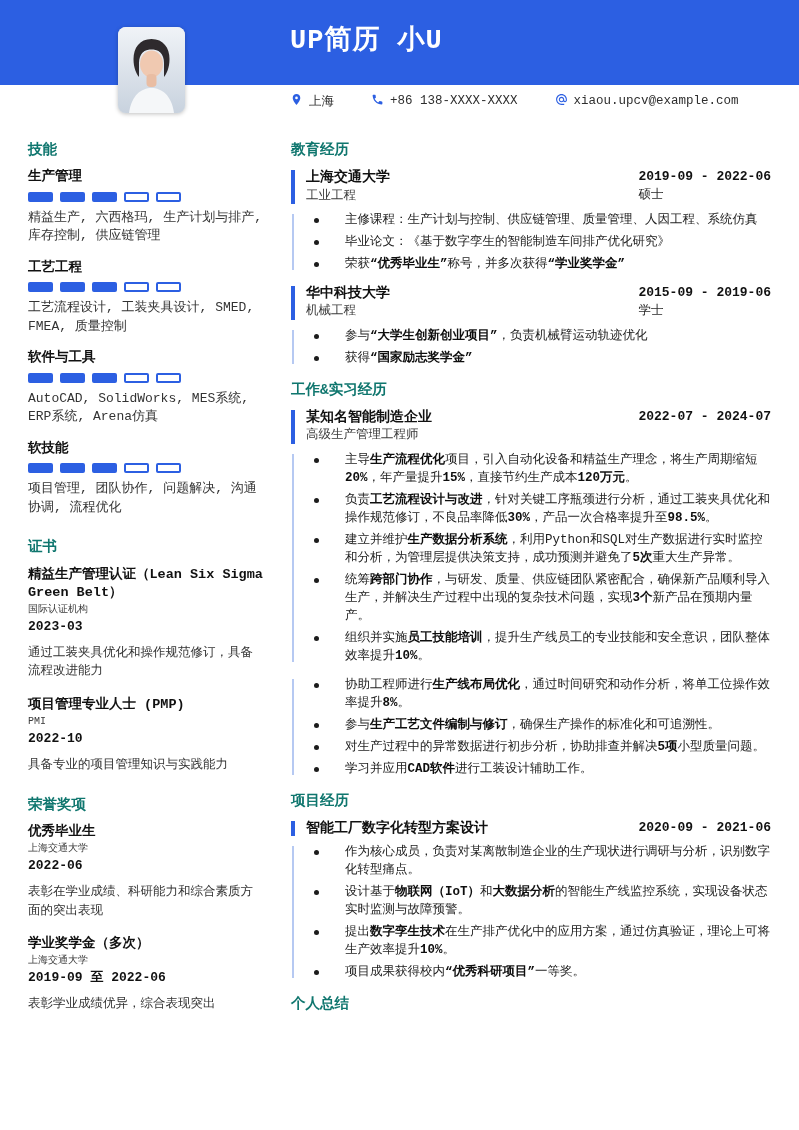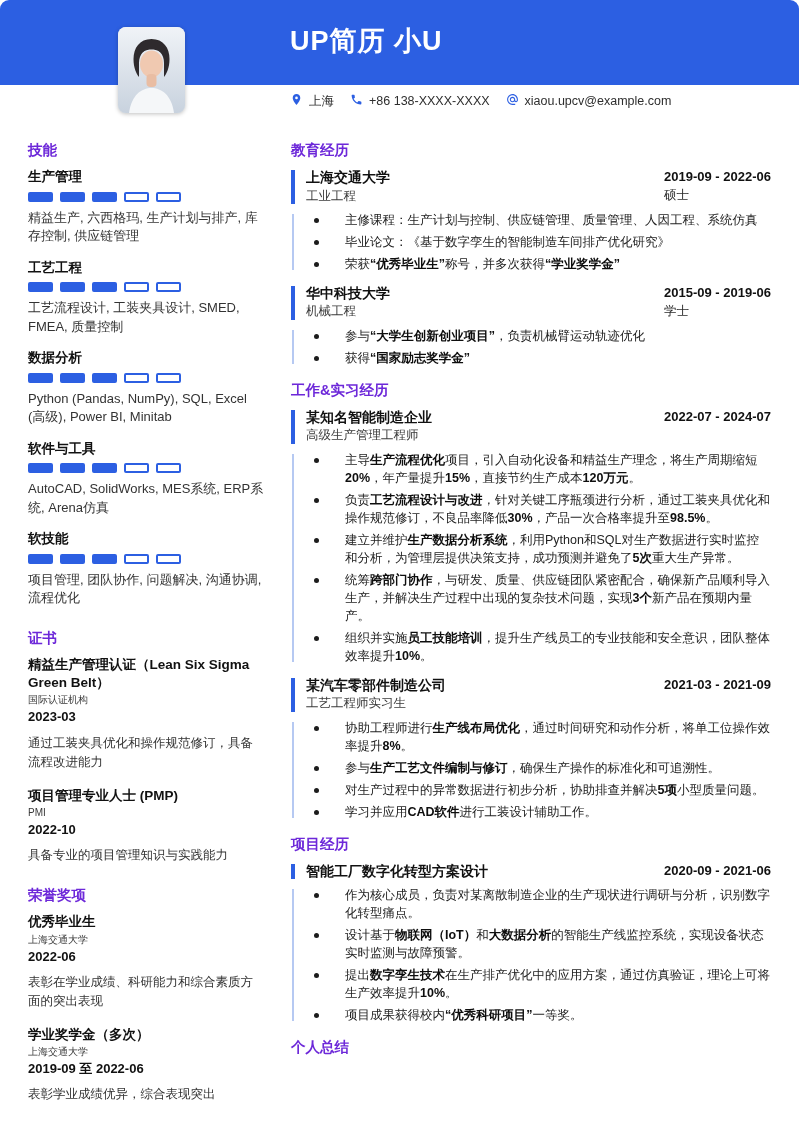--- a/index.html
+++ b/index.html
@@ -3,35 +3,35 @@
 <meta charset="utf-8">
 <style>
   :root{
     --accent:#2c5fe2;
     --rail:#b6c9f2;
   }
   *{box-sizing:border-box}
   html,body{margin:0;padding:0;background:#ffffff}
   .page{
     position:relative;width:799px;height:1130px;overflow:hidden;background:#fff;
-    font-family:Liberation Sans, sans-serif;color:#1c1c1c;border-radius:9px;
+    font-family:Liberation Mono, monospace;color:#1c1c1c;
   }
   
   .header{height:85px;background:var(--accent)}
   .title{position:absolute;left:290px;top:25px;margin:0;font-size:27px;line-height:1.25;color:#fff;font-weight:700;letter-spacing:1px}
   .photo{position:absolute;left:118px;top:27px;width:67px;height:86px;border-radius:8px;overflow:hidden;box-shadow:0 1px 4px rgba(0,0,0,.25);background:#dfe6ee}
   .photo svg{display:block}
-  .contact-row{display:flex;align-items:center;gap:16px;margin:7px 0 0 290px;height:18px;font-size:12.5px;color:#2e2e2e}
+  .contact-row{display:flex;align-items:center;gap:37px;margin:7px 0 0 290px;height:18px;font-size:12.5px;color:#2e2e2e}
   .contact-item{display:flex;align-items:center;gap:6px;white-space:nowrap}
   .contact-item svg{width:13px;height:13px;fill:var(--accent);flex:0 0 auto}
   
   .columns{display:flex;padding:0 28px;margin-top:32px}
   .sidebar{flex:0 0 236px;width:236px;margin-right:27px}
   .main{flex:1;min-width:0}
-  .sec-title{font-size:14.5px;font-weight:700;color:#6d28d9;margin:0 0 9px;line-height:1.2}
+  .sec-title{font-size:14.5px;font-weight:700;color:#0f766e;margin:0 0 9px;line-height:1.2}
   .side-gap{margin-top:22px}
   
   .skill{margin-bottom:13px}
   .skill-name{font-size:13.5px;font-weight:700;color:#111;margin:0 0 6px;line-height:1.3}
   .bars{display:flex;gap:7px;margin:0 0 7px}
   .bar{width:25px;height:10px;border-radius:2px;border:2px solid var(--accent);background:#fff}
   .bar.filled{background:var(--accent)}
   .skill-desc{font-size:13px;line-height:1.42;color:#333;margin:0}
   
   .card{margin-bottom:15px}
@@ -124,31 +124,20 @@
             <div class="bars">
               <span class="bar filled"></span>
               <span class="bar filled"></span>
               <span class="bar filled"></span>
               <span class="bar"></span>
               <span class="bar"></span>
             </div>
             <p class="skill-desc">工艺流程设计, 工装夹具设计, SMED, FMEA, 质量控制</p>
           </div>
           <div class="skill">
-            <h3 class="skill-name">数据分析</h3>
-            <div class="bars">
-              <span class="bar filled"></span>
-              <span class="bar filled"></span>
-              <span class="bar filled"></span>
-              <span class="bar"></span>
-              <span class="bar"></span>
-            </div>
-            <p class="skill-desc">Python (Pandas, NumPy), SQL, Excel (高级), Power BI, Minitab</p>
-          </div>
-          <div class="skill">
             <h3 class="skill-name">软件与工具</h3>
             <div class="bars">
               <span class="bar filled"></span>
               <span class="bar filled"></span>
               <span class="bar filled"></span>
               <span class="bar"></span>
               <span class="bar"></span>
             </div>
             <p class="skill-desc">AutoCAD, SolidWorks, MES系统, ERP系统, Arena仿真</p>
           </div>
@@ -279,29 +268,20 @@
                 <span class="dot"></span>
                 <p class="btxt"><span>统筹</span><b>跨部门协作</b><span>，与研发、质量、供应链团队紧密配合，确保新产品顺利导入生产，并解决生产过程中出现的复杂技术问题，实现</span><b>3个</b><span>新产品在预期内量产。</span></p>
               </li>
               <li>
                 <span class="dot"></span>
                 <p class="btxt"><span>组织并实施</span><b>员工技能培训</b><span>，提升生产线员工的专业技能和安全意识，团队整体效率提升</span><b>10%</b><span>。</span></p>
               </li>
             </ul>
           </div>
           <div class="entry">
-            <div class="entry-head">
-              <div class="eh-left">
-                <div class="e-name">某汽车零部件制造公司</div>
-                <div class="e-sub">工艺工程师实习生</div>
-              </div>
-              <div class="eh-right">
-                <div class="e-date">2021-03 - 2021-09</div>
-              </div>
-            </div>
             <ul class="entry-body">
               <li>
                 <span class="dot"></span>
                 <p class="btxt"><span>协助工程师进行</span><b>生产线布局优化</b><span>，通过时间研究和动作分析，将单工位操作效率提升</span><b>8%</b><span>。</span></p>
               </li>
               <li>
                 <span class="dot"></span>
                 <p class="btxt"><span>参与</span><b>生产工艺文件编制与修订</b><span>，确保生产操作的标准化和可追溯性。</span></p>
               </li>
               <li>

